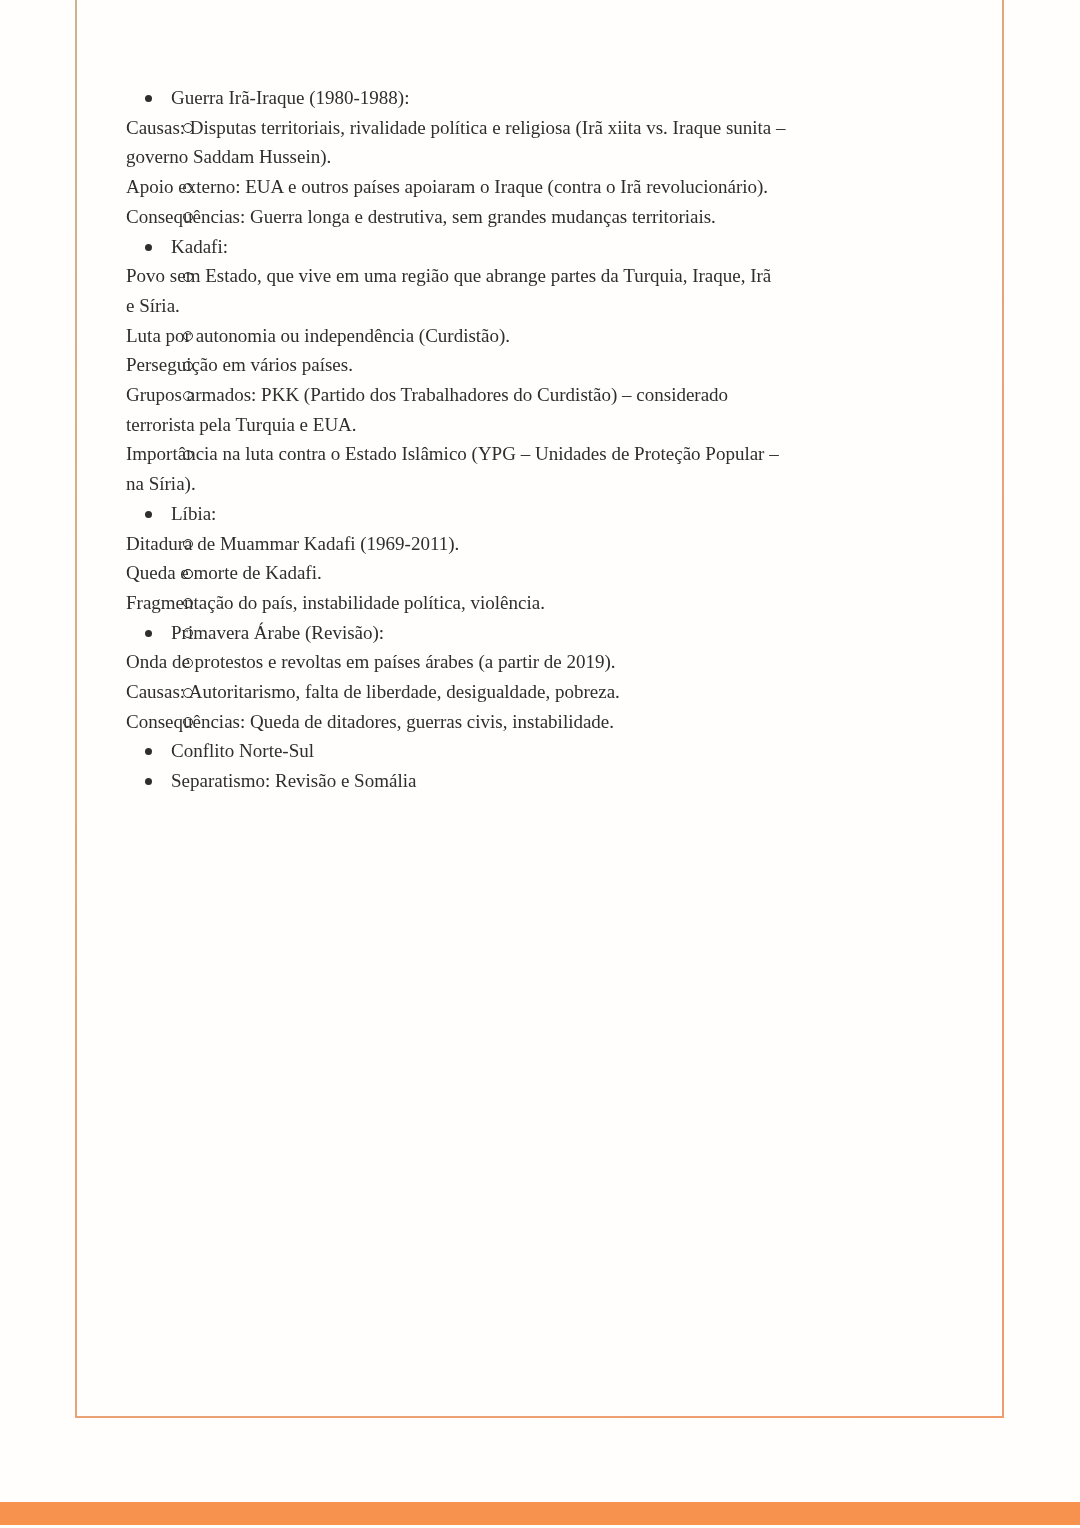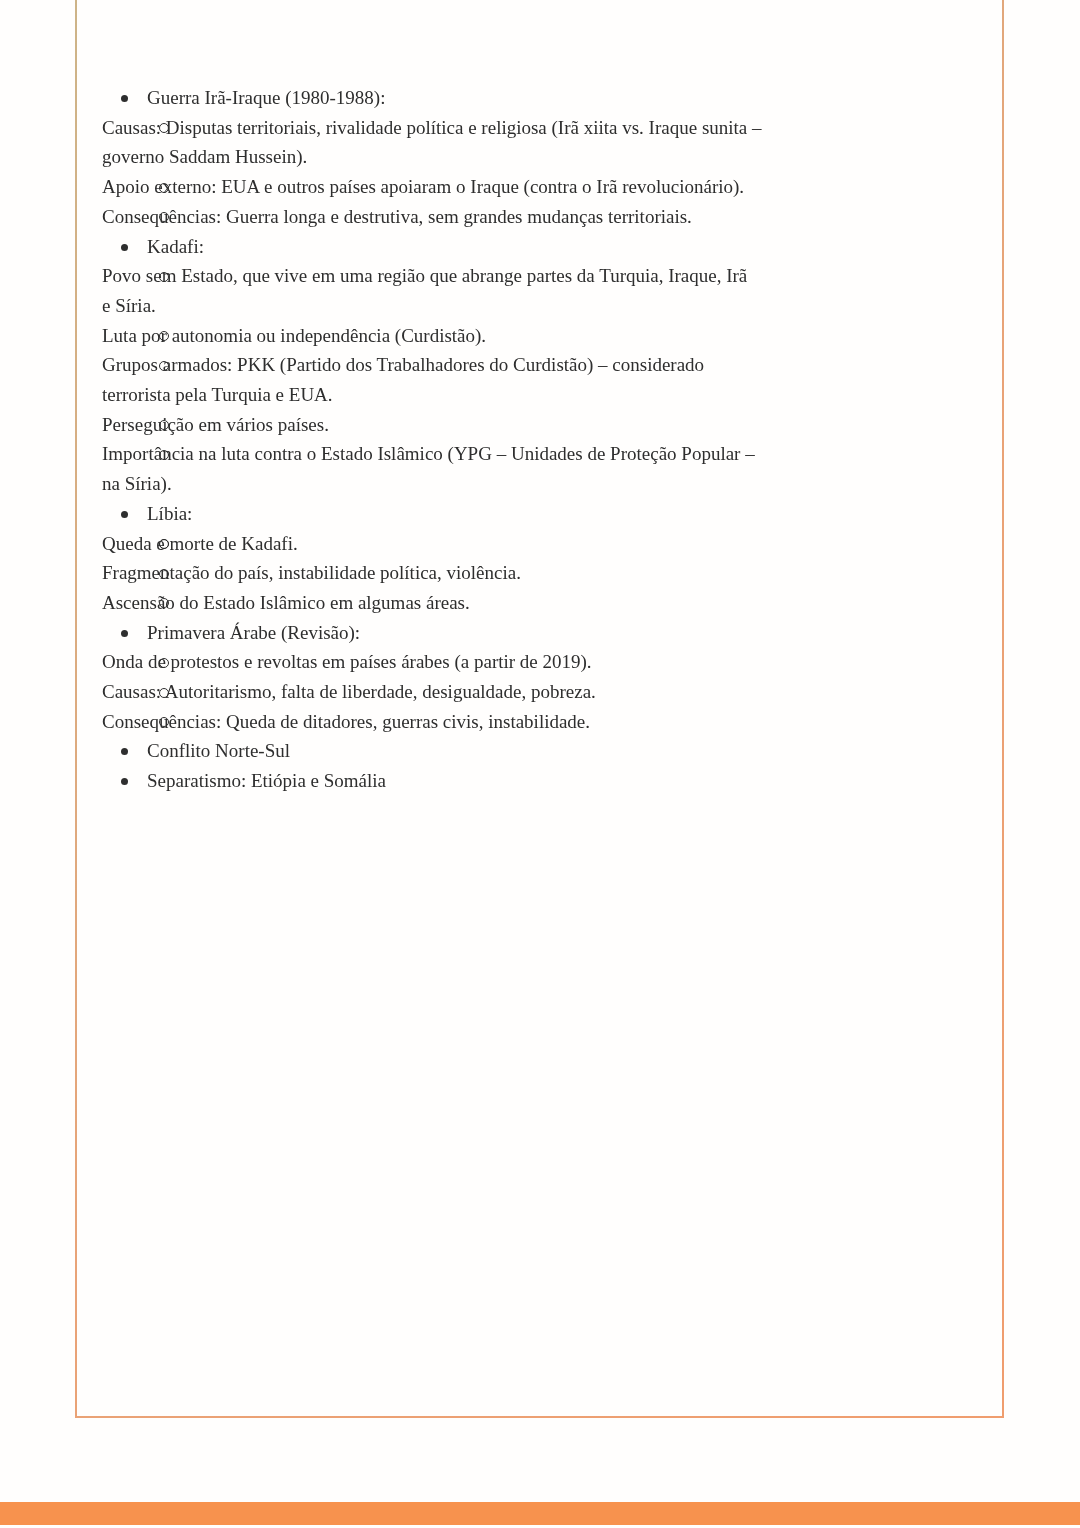--- a/index.html
+++ b/index.html
@@ -34,20 +34,21 @@
     position: absolute;
     left: 0;
     top: 83px;
     width: 1000px;
     font-size: 19px;
     line-height: 29.7px;
     color: #2e2e2e;
   }
   .li {
     position: relative;
+    margin-left: 24px;
   }
   .li.level1 { padding-left: 147px; }
   .li.level2 { padding-left: 102px; }
   .li .text {
     white-space: pre-wrap;
     display: block;
   }
   .marker {
     position: absolute;
     display: block;
@@ -112,50 +113,53 @@
     <span class="marker ring"></span>
     <span class="text">Povo sem Estado, que vive em uma região que abrange partes da Turquia, Iraque, Irã
 e Síria.</span>
   </div>
       <div class="li level2">
     <span class="marker ring"></span>
     <span class="text">Luta por autonomia ou independência (Curdistão).</span>
   </div>
       <div class="li level2">
     <span class="marker ring"></span>
-    <span class="text">Grupos armados: PKK (Partido dos Trabalhadores do Curdistão) – considerado
-terrorista pela Turquia e EUA.</span>
+    <span class="text">Perseguição em vários países.</span>
   </div>
       <div class="li level2">
     <span class="marker ring"></span>
-    <span class="text">Perseguição em vários países.</span>
+    <span class="text">Grupos armados: PKK (Partido dos Trabalhadores do Curdistão) – considerado
+terrorista pela Turquia e EUA.</span>
   </div>
       <div class="li level2">
     <span class="marker ring"></span>
     <span class="text">Importância na luta contra o Estado Islâmico (YPG – Unidades de Proteção Popular –
 na Síria).</span>
   </div>
       <div class="li level1">
     <span class="marker disc"></span>
     <span class="text">Líbia:</span>
+  </div>
+      <div class="li level2">
+    <span class="marker ring"></span>
+    <span class="text">Ditadura de Muammar Kadafi (1969-2011).</span>
   </div>
       <div class="li level2">
     <span class="marker ring"></span>
   </div>
       <div class="li level2">
     <span class="marker ring"></span>
     <span class="text">Queda e morte de Kadafi.</span>
   </div>
       <div class="li level2">
     <span class="marker ring"></span>
     <span class="text">Fragmentação do país, instabilidade política, violência.</span>
   </div>
       <div class="li level2">
     <span class="marker ring"></span>
-    <span class="text">Ascensão do Estado Islâmico em algumas áreas.</span>
   </div>
       <div class="li level1">
     <span class="marker disc"></span>
     <span class="text">Primavera Árabe (Revisão):</span>
   </div>
       <div class="li level2">
     <span class="marker ring"></span>
     <span class="text">Onda de protestos e revoltas em países árabes (a partir de 2019).</span>
   </div>
       <div class="li level2">
@@ -165,19 +169,19 @@
       <div class="li level2">
     <span class="marker ring"></span>
     <span class="text">Consequências: Queda de ditadores, guerras civis, instabilidade.</span>
   </div>
       <div class="li level1">
     <span class="marker disc"></span>
     <span class="text">Conflito Norte-Sul</span>
   </div>
       <div class="li level1">
     <span class="marker disc"></span>
-    <span class="text">Separatismo: Etiópia e Somália</span>
+    <span class="text">Separatismo: Revisão e Somália</span>
   </div>
     </div>
 
   <div class="footer-bar" style="background: rgb(247, 146, 78);"></div>
 
 </div>
 
 </body></html>

